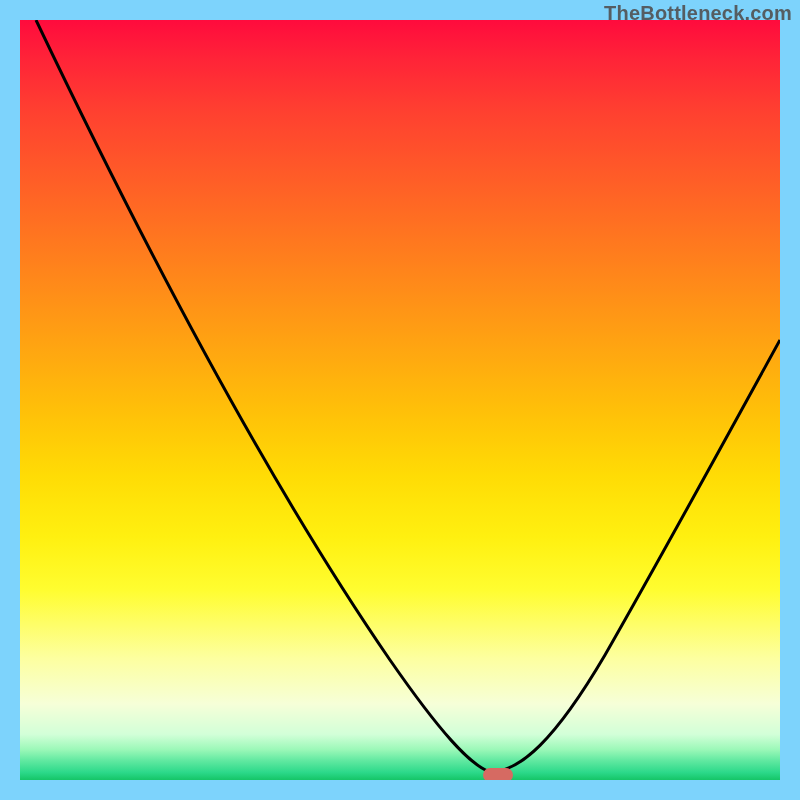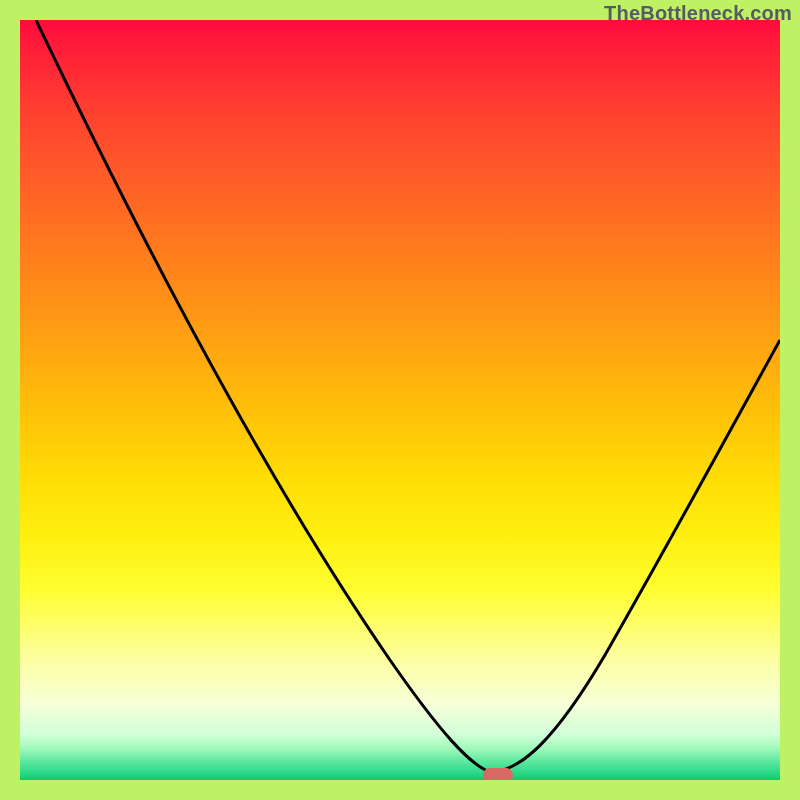--- a/index.html
+++ b/index.html
@@ -7,21 +7,21 @@
     padding: 0;
     width: 800px;
     height: 800px;
     background: #000;
     overflow: hidden;
   }
   .frame {
     position: relative;
     width: 800px;
     height: 800px;
-    background: #bef264;
+    background: #7dd3fc;
   }
   .plot-area {
     position: absolute;
     left: 20px;
     top: 20px;
     width: 760px;
     height: 760px;
     overflow: hidden;
   }
   .gradient {

